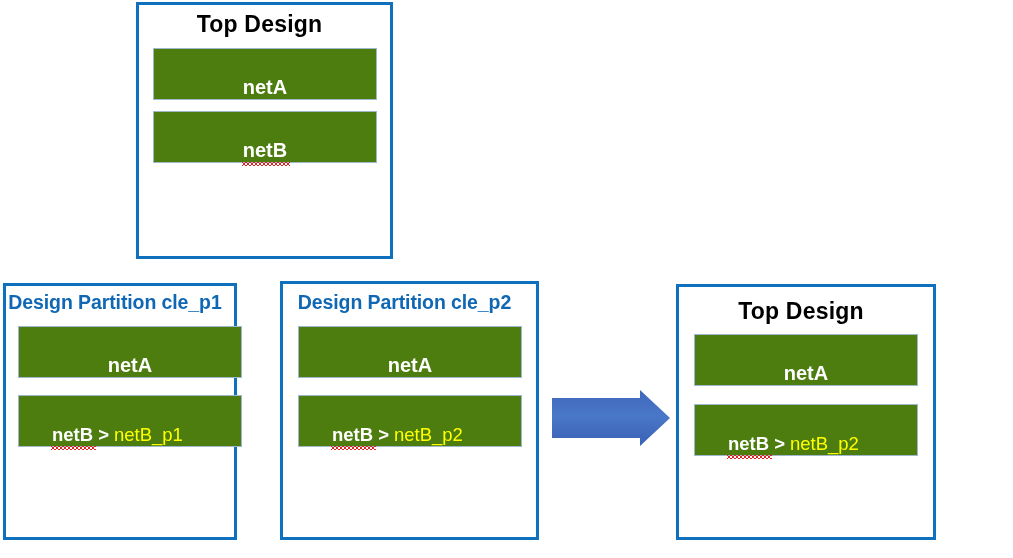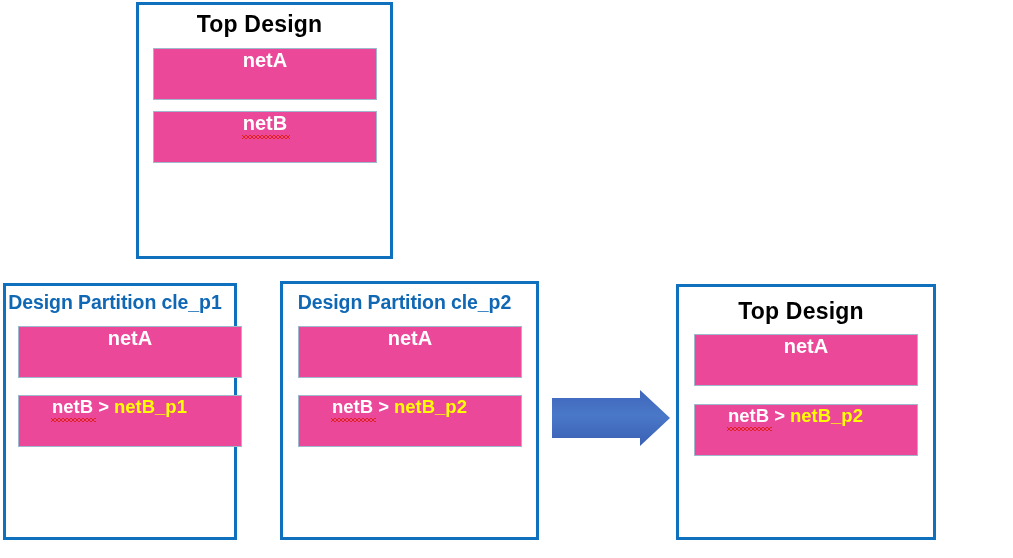--- a/index.html
+++ b/index.html
@@ -41,24 +41,24 @@
   .title-partition {
     color: #1068b5;
     font-size: 19.5px;
     letter-spacing: -0.1px;
   }
 
   
   .netbar {
     position: absolute;
     box-sizing: border-box;
-    background: #ec4899;
+    background: #4d7c0f;
     border: 1px solid #9fb8cd;
     display: flex;
-    align-items: flex-start;
+    align-items: flex-end;
     justify-content: center;
     font-weight: bold;
     color: #ffffff;
     white-space: nowrap;
   }
   .netbar.center-label { justify-content: center; }
   .netbar.left-label   { justify-content: flex-start; }
 
   .bar-text-lg { font-size: 20px; }
   .bar-text-md { font-size: 18.5px; }
@@ -81,21 +81,21 @@
     background-size: 4px 4px;
     background-repeat: repeat-x;
   }
   .gt {
     color: #ffffff;
     font-weight: bold;
     padding: 0 5px;
   }
   .renamed {
     color: #ffff00;
-    font-weight: bold;
+    font-weight: normal;
   }
 
   
   .merge-arrow {
     position: absolute;
     left: 552px;
     top: 390px;
     width: 120px;
     height: 56px;
   }

